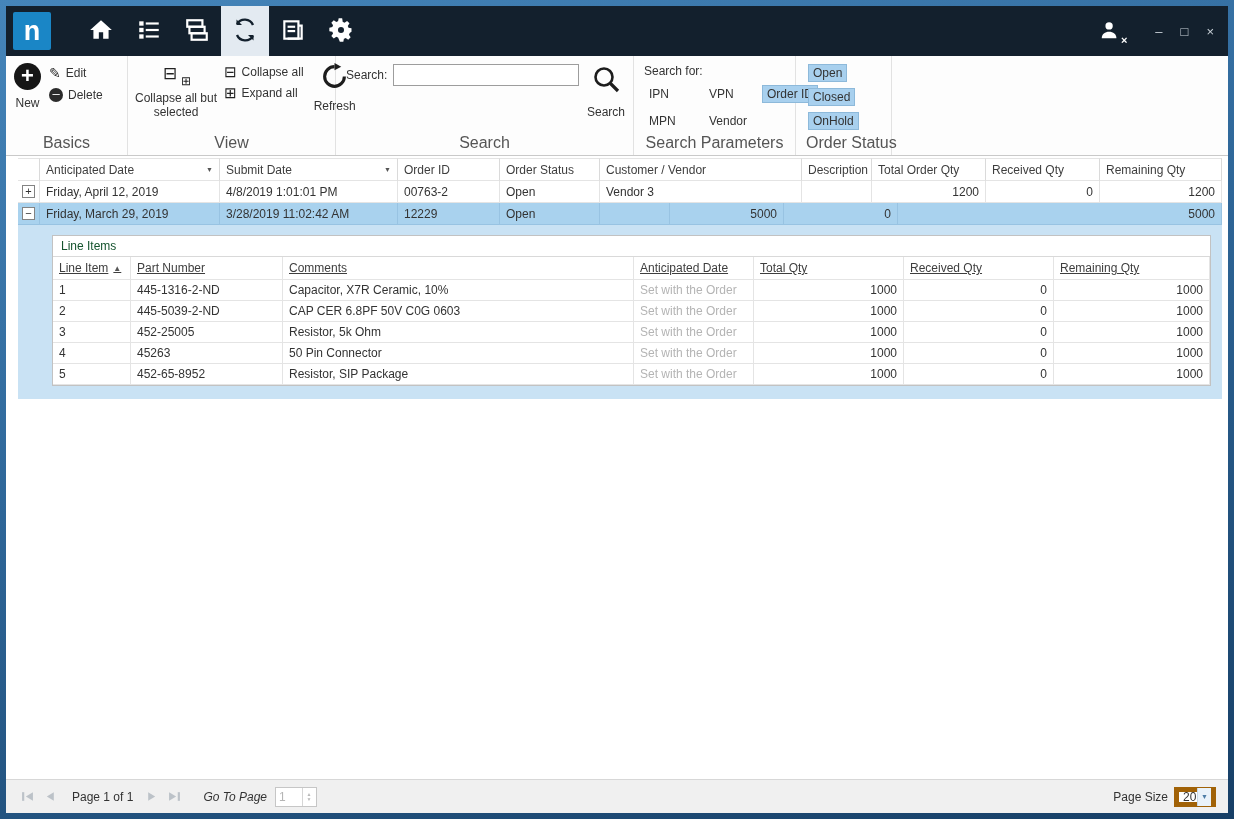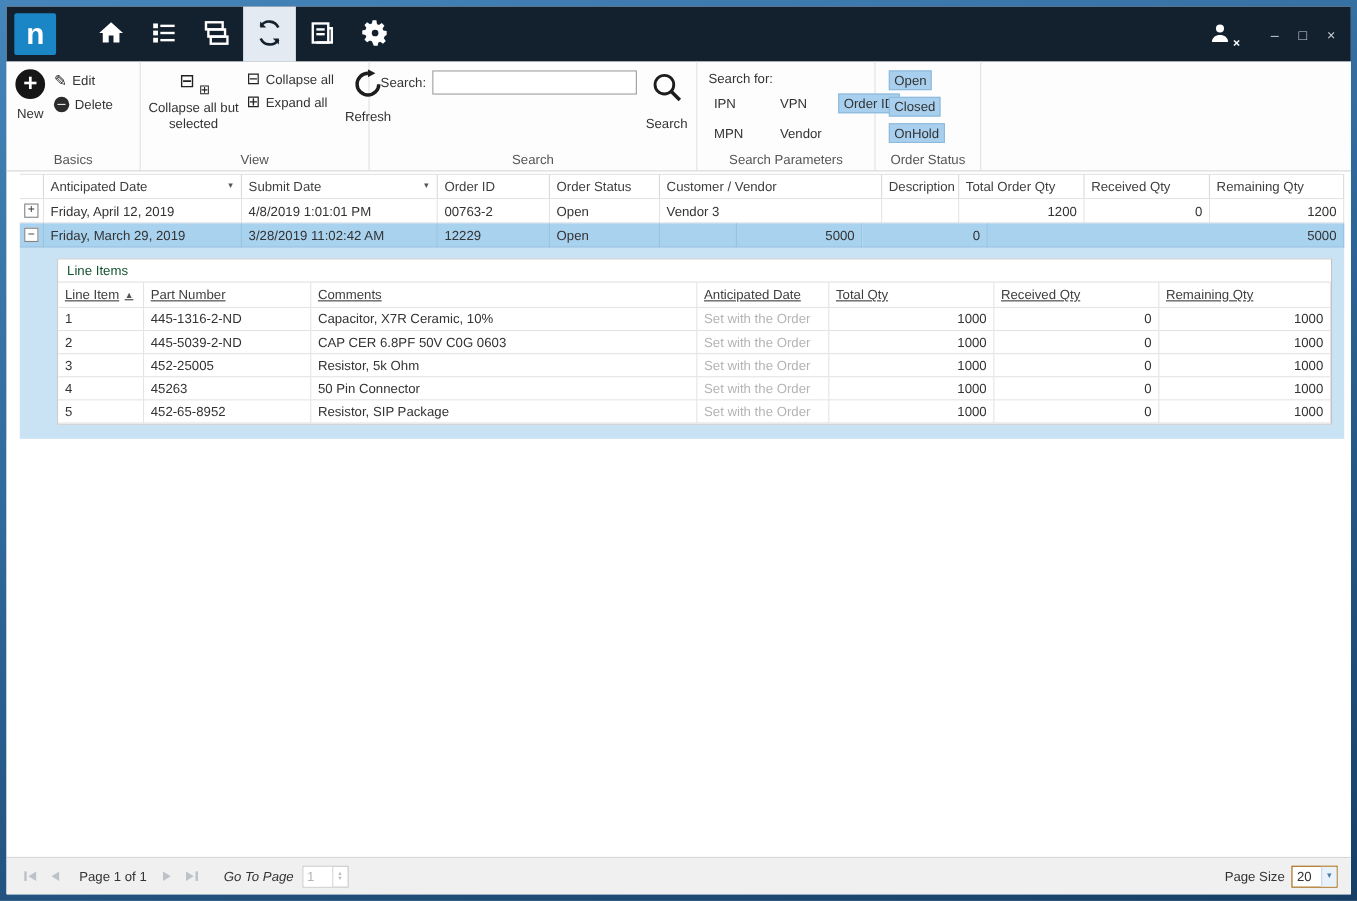--- a/index.html
+++ b/index.html
@@ -25,21 +25,21 @@
   .tb-right { margin-left:auto; display:flex; align-items:center; gap:18px; padding-right:14px; }
   .user-ico { position:relative; margin-right:16px; }
   .user-x { position:absolute; right:-6px; bottom:-2px; color:#fff; font-size:11px; font-weight:bold; }
   .winctl { color:#c9d1d8; font-size:13px; line-height:1; cursor:pointer; }
 
   
   .ribbon { height:100px; background:#fdfdfd; border-bottom:1px solid #c9c9c9;
             display:flex; flex-shrink:0; }
   .rgroup { display:flex; flex-direction:column; border-right:1px solid #e2e2e2; }
   .rgroup-body { flex:1; display:flex; }
-  .rgroup-label { text-align:center; color:#555; font-size:12px; padding:1px 10px 3px; white-space:nowrap; }
+  .rgroup-label { text-align:center; color:#555; font-size:16px; padding:1px 10px 3px; white-space:nowrap; }
   .bigbtn { display:flex; flex-direction:column; align-items:center; gap:6px; padding-top:7px;
             cursor:pointer; text-align:center; }
   .smallcol { display:flex; flex-direction:column; gap:7px; padding-top:9px; }
   .smallbtn { display:flex; align-items:center; gap:5px; font-size:12px; white-space:nowrap; cursor:pointer; }
   .icon-new { width:27px; height:27px; border-radius:50%; background:#161616; color:#fff;
               font-size:22px; line-height:25px; text-align:center; font-weight:bold; }
   .icon-delete { width:14px; height:14px; border-radius:50%; background:#2b2b2b; color:#fff;
                  font-size:13px; line-height:12px; text-align:center; }
   .icon-pencil { font-size:14px; color:#222; }
   .boxglyph { font-size:15px; line-height:14px; color:#222; }
@@ -100,21 +100,21 @@
             margin-right:4px; cursor:pointer; }
   .pg-btn svg { fill:#bcc2c8; }
   .pg-label { margin:0 10px; color:#333; }
   .goto-lbl { margin-left:16px;font-style:italic; }
   .goto-box { display:flex; margin-left:8px; border:1px solid #c6c6c6; background:#fff; height:20px; width:42px; }
   .goto-box input { border:0; width:26px; font-family:inherit; font-size:12px; color:#b5b5b5;
                     padding:0 3px; outline:none; }
   .spin { width:13px; border-left:1px solid #d6d6d6; display:flex; flex-direction:column;
           align-items:center; justify-content:center; color:#b9b9b9; font-size:5px; line-height:5px; cursor:pointer; }
   .pgsize { margin-left:auto; display:flex; align-items:center; gap:6px; }
-  .select-box { display:flex; align-items:center; border:1px solid #a16207; background:#fff;
+  .select-box { display:flex; align-items:center; border:5px solid #a16207; background:#fff;
                 height:20px; width:42px; cursor:pointer; }
   .select-box .val { flex:1; padding-left:4px; }
   .select-arrow { width:14px; height:18px; background:#e9f2fa; border-left:1px solid #c8d8e6;
                   display:flex; align-items:center; justify-content:center; font-size:7px; color:#4d7ca6; }
 </style>
 </head>
 <body>
 
 <div class="frame">
 <div class="window">

